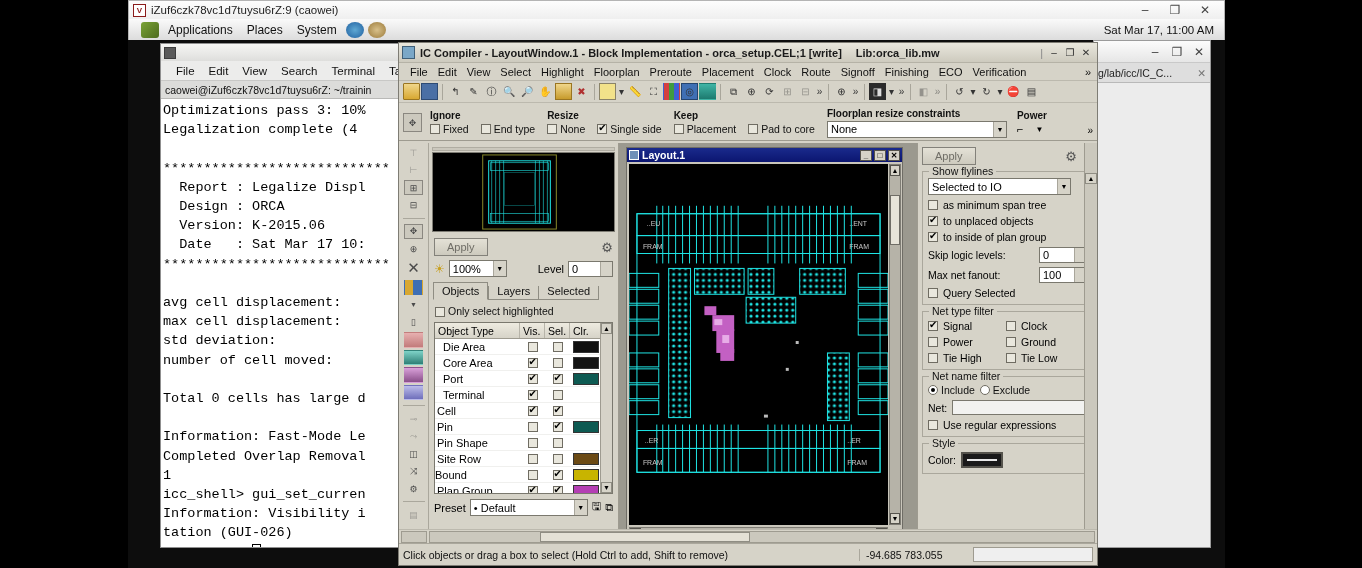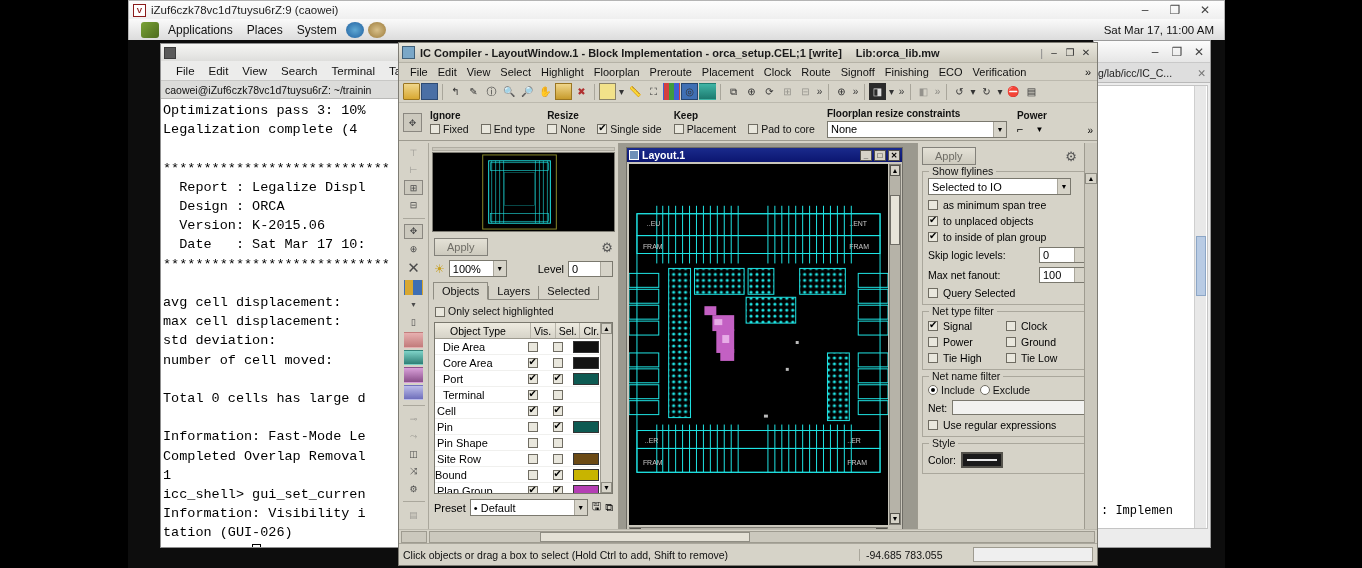--- a/index.html
+++ b/index.html
@@ -203,26 +203,20 @@
 
 <div class="abs" id="bgwin-right">
   <div id="bgwin-right-tb">
     <div class="wctl" style="width:22px">–</div>
     <div class="wctl" style="width:22px">❐</div>
     <div class="wctl" style="width:22px">✕</div>
   </div>
   <div id="bgwin-right-tab">
     <span>g/lab/icc/IC_C...</span>
     <span style="margin-left:auto; color:#777;">✕</span>
-  </div>
-  <div id="bgwin-right-body">
-    <div id="bgwin-right-text">: Implemen</div>
-    <div id="bgwin-right-scroll">
-      <div id="bgwin-right-thumb"></div>
-    </div>
   </div>
 </div>
 
 <div class="abs" id="terminal">
   <div id="term-titlebar">
     <div id="term-ticon"></div>
   </div>
   <div id="term-menubar">
     <div class="m">File</div>
     <div class="m">Edit</div>
@@ -483,21 +477,21 @@
         <div class="tabsep"></div>
       </div>
 
       <label id="onlysel" class="cbx">
         <span class="box"></span>
         <span>Only select highlighted</span>
       </label>
 
       <div id="objtable">
         <div id="objhead">
-          <div style="width:85px;margin-left:12px;">Object Type</div>
+          <div style="width:85px;">Object Type</div>
           <div style="width:25px;">Vis.</div>
           <div style="width:25px;">Sel.</div>
           <div style="width:32px;border-right:none;">Clr.</div>
         </div>
         <div id="objrows">
             <div class="orow">
               <div class="ocell-name" style="padding-left: 8px;">Die Area</div>
               <div class="ocell-chk">
                 <span class="box"></span>
               </div>

